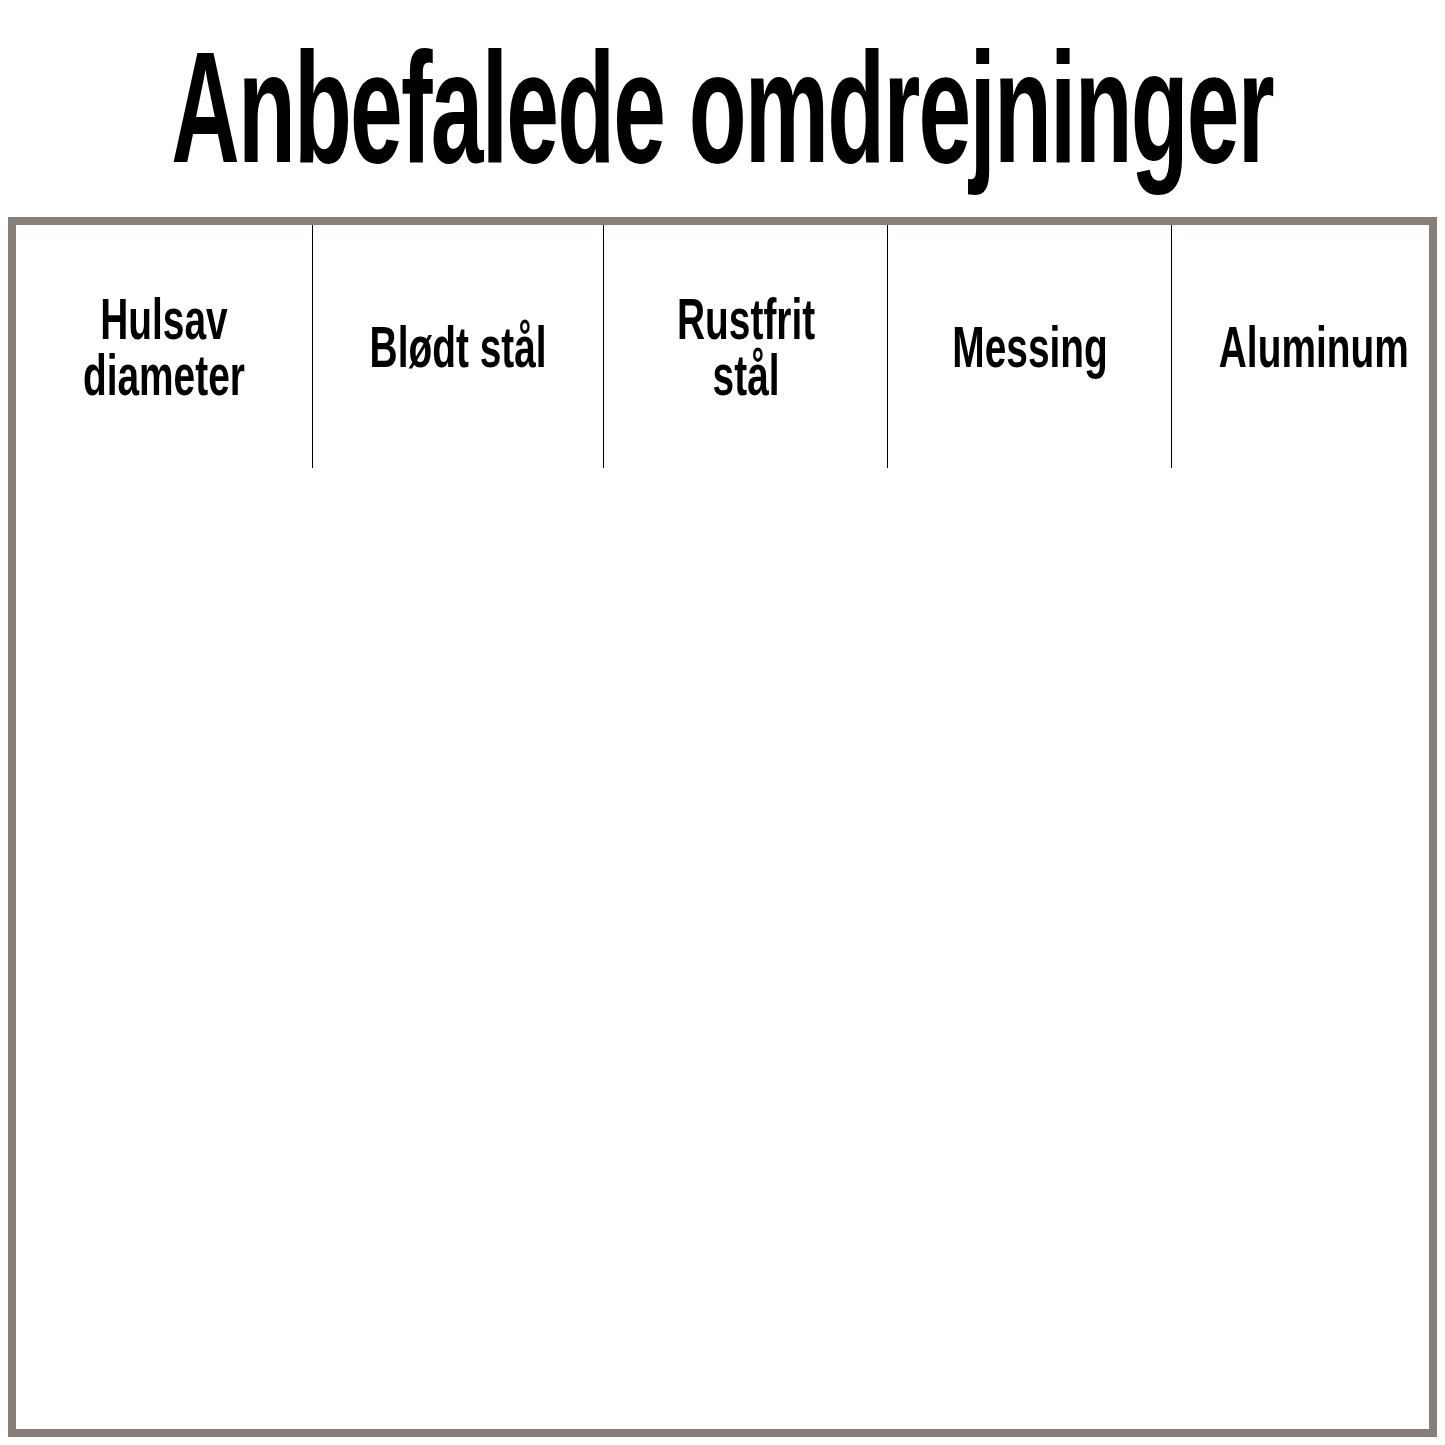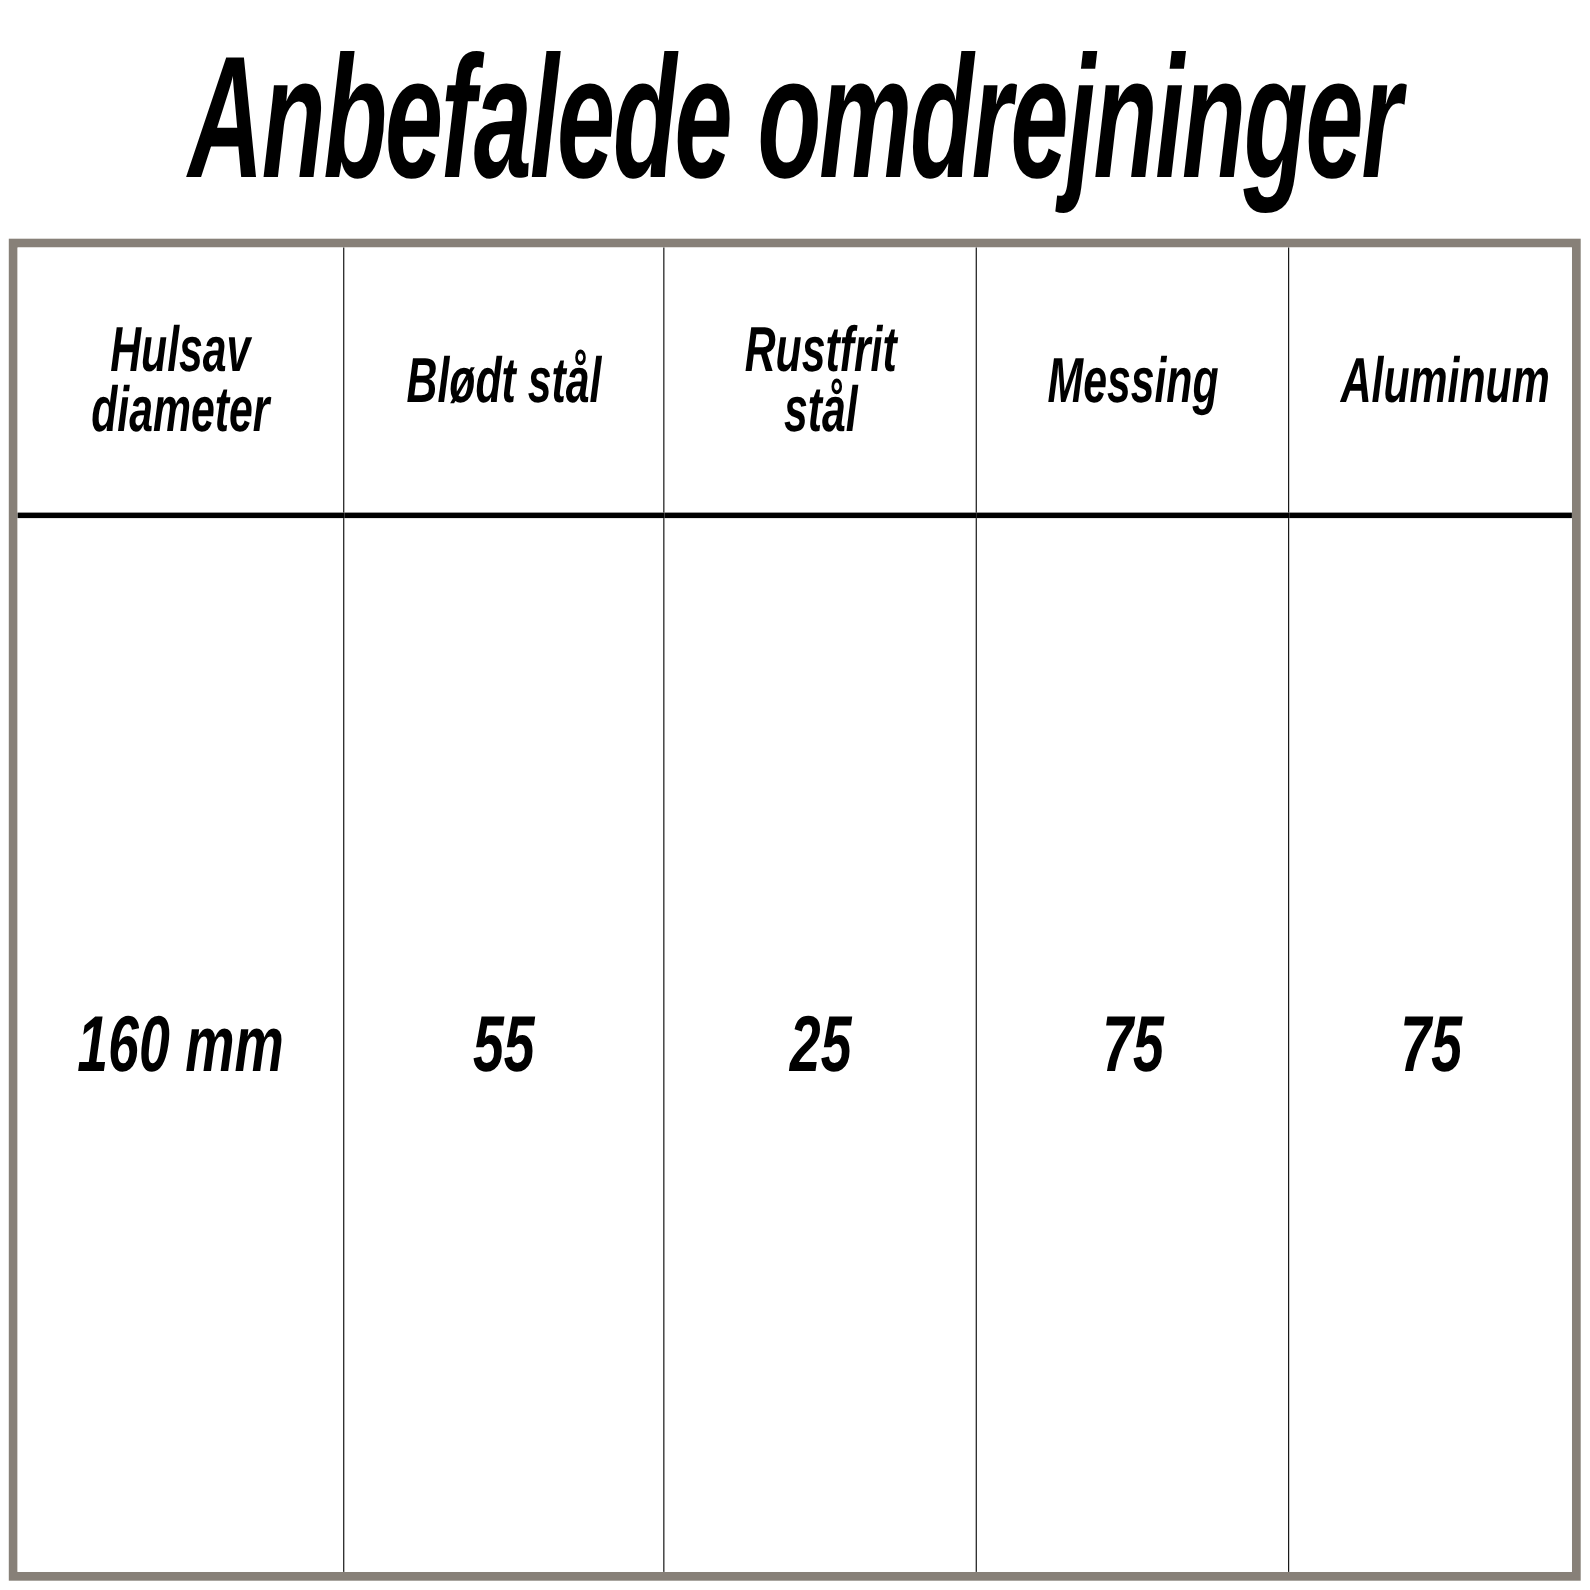--- a/index.html
+++ b/index.html
@@ -5,21 +5,21 @@
   * { margin: 0; padding: 0; box-sizing: border-box; }
   html, body {
     width: 1445px;
     height: 1445px;
     background: #ffffff;
     font-family: "Liberation Sans", sans-serif;
     font-weight: bold;
     color: #000000;
     overflow: hidden;
   }
-  .page { width: 1445px; height: 1445px; font-style: italic; }
+  .page { width: 1445px; height: 1445px; }
 
   
   .title-band {
     height: 214px;
     display: flex;
     align-items: center;
     justify-content: center;
   }
   .cond { display: inline-block; transform-origin: center center; }
   .title-text {
@@ -87,24 +87,17 @@
           <th><span class="cond hdr-text">Hulsav
 diameter</span></th>
           <th><span class="cond hdr-text">Blødt stål</span></th>
           <th><span class="cond hdr-text">Rustfrit
 stål</span></th>
           <th><span class="cond hdr-text">Messing</span></th>
           <th><span class="cond hdr-text">Aluminum</span></th>
         </tr>
       </thead>
       <tbody>
-        <tr>
-          <td><span class="cond cell-text">160 mm</span></td>
-          <td><span class="cond cell-text">55</span></td>
-          <td><span class="cond cell-text">25</span></td>
-          <td><span class="cond cell-text">75</span></td>
-          <td><span class="cond cell-text">75</span></td>
-        </tr>
       </tbody>
     </table>
   </div>
 
 </div>
 
 </body></html>

